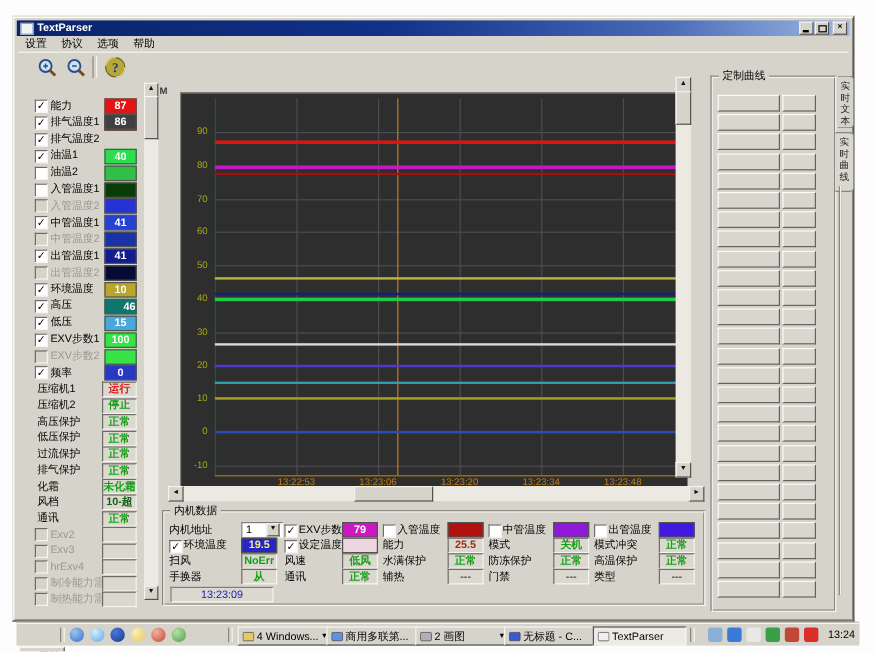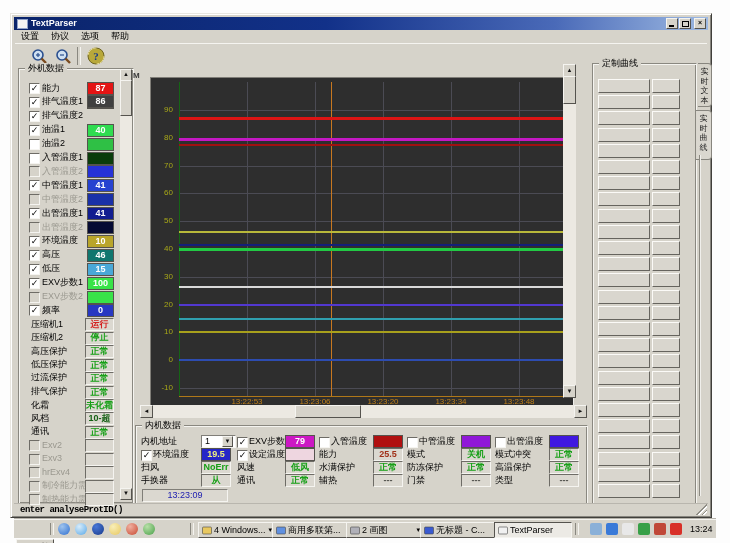--- a/index.html
+++ b/index.html
@@ -110,23 +110,20 @@
       <div class="abs" style="left:62px;top:3px;width:2px;height:18px;border-left:1px solid #8a8880;border-right:1px solid #f5f4f0;"></div>
       <div class="tb-btn" style="left:70px;width:24px;">
         <svg width="24" height="19" viewBox="0 0 24 19">
           <circle cx="11" cy="9" r="8" fill="#b8a83a" stroke="#6e6420" stroke-width="1"></circle>
           <circle cx="11" cy="9" r="8" fill="none" stroke="#e8dc90" stroke-width="1" stroke-dasharray="12 14"></circle>
           <text x="11" y="13" font-size="11" font-weight="bold" fill="#1a3a8a" text-anchor="middle" font-family="Liberation Serif, serif">?</text>
         </svg>
       </div>
     </div>
 
-    <div class="abs groupbox" id="outdoor-box" style="left:7px;top:54px;width:114px;height:434px;">
-      <div class="grouplabel">外机数据</div>
-    </div>
     <div id="outdoor-rows"></div>
     <div id="outdoor-scrollbar"></div>
 
     <div id="chart" class="abs">
         <div class="ylab" style="left:0px;top:28.0px;">90</div>
         <div class="gl" style="left:28px;top:32.0px;width:392px;height:1px;"></div>
         <div class="ylab" style="left:0px;top:55.8px;">80</div>
         <div class="gl" style="left:28px;top:59.8px;width:392px;height:1px;"></div>
         <div class="ylab" style="left:0px;top:83.6px;">70</div>
         <div class="gl" style="left:28px;top:87.6px;width:392px;height:1px;"></div>
@@ -182,24 +179,20 @@
 
     <div class="abs groupbox" id="custom-box" style="left:581px;top:49px;width:103px;height:445px;">
       <div class="grouplabel">定制曲线</div>
     </div>
     <div id="custom-rows"></div>
 
     <div class="vtab" id="vtab-0" style="left:687px;top:49px;width:13px;height:39px;">实时文本</div>
     <div class="vtab" id="vtab-1" style="left:685px;top:96px;width:15px;height:45px;background:#dad7cf;">实时曲线</div>
 
     <div class="abs" style="left:688px;top:141px;width:1px;height:341px;background:#8a8880;border-right:1px solid #f0efeb;"></div>
-    <div id="statusbar" class="abs">
-      <div id="status-text">enter analyseProtID()</div>
-      <div id="resize-grip"></div>
-    </div>
   <div class="cb" style="left:18px;top:69.0px;">✓</div>
       <div class="rowlabel" style="left:31px;top:68.5px;width:45px;">能力</div>
       <div class="valbox colored" style="left:76px;top:68.0px;width:25px;height:11px;background:#e41414;">87</div>
       <div class="cb" style="left:18px;top:82.9px;">✓</div>
       <div class="rowlabel" style="left:31px;top:82.4px;width:45px;">排气温度1</div>
       <div class="valbox colored" style="left:76px;top:81.9px;width:25px;height:11px;background:#d51313;">77</div>
       <div class="cb" style="left:18px;top:96.8px;">✓</div>
       <div class="rowlabel" style="left:31px;top:96.3px;width:45px;">排气温度2</div>
       <div class="valbox colored" style="left:76px;top:81px;width:25px;height:11px;background:#404040;">86</div>
       <div class="cb" style="left:18px;top:110.7px;">✓</div>
@@ -224,42 +217,42 @@
       <div class="rowlabel" style="left:31px;top:193.6px;width:45px;">出管温度1</div>
       <div class="valbox colored" style="left:76px;top:193.1px;width:25px;height:11px;background:#111d90;">41</div>
       <div class="cb dis" style="left:18px;top:208.0px;"></div>
       <div class="rowlabel dis" style="left:31px;top:207.5px;width:45px;">出管温度2</div>
       <div class="valbox colored" style="left:76px;top:207.0px;width:25px;height:11px;background:#060b33;"></div>
       <div class="cb" style="left:18px;top:221.9px;">✓</div>
       <div class="rowlabel" style="left:31px;top:221.4px;width:45px;">环境温度</div>
       <div class="valbox colored" style="left:76px;top:220.9px;width:25px;height:11px;background:#b9a52a;">10</div>
       <div class="cb" style="left:18px;top:235.8px;">✓</div>
       <div class="rowlabel" style="left:31px;top:235.3px;width:45px;">高压</div>
-      <div class="valbox colored" style="left:76px;top:234.8px;width:25px;height:11px;background:#0f766e;">46</div>
+      <div class="valbox colored" style="left:76px;top:234.8px;width:25px;height:11px;background:#0f766e;text-align:right;">46</div>
       <div class="cb" style="left:18px;top:249.7px;">✓</div>
       <div class="rowlabel" style="left:31px;top:249.2px;width:45px;">低压</div>
       <div class="valbox colored" style="left:76px;top:248.7px;width:25px;height:11px;background:#49a8d8;">15</div>
       <div class="cb" style="left:18px;top:263.6px;">✓</div>
       <div class="rowlabel" style="left:31px;top:263.1px;width:45px;">EXV步数1</div>
       <div class="valbox colored" style="left:76px;top:262.6px;width:25px;height:11px;background:#38e348;">100</div>
       <div class="cb dis" style="left:18px;top:277.5px;"></div>
       <div class="rowlabel dis" style="left:31px;top:277.0px;width:45px;">EXV步数2</div>
       <div class="valbox colored" style="left:76px;top:276.5px;width:25px;height:11px;background:#38e348;"></div>
       <div class="cb" style="left:18px;top:291.4px;">✓</div>
       <div class="rowlabel" style="left:31px;top:290.9px;width:45px;">频率</div>
       <div class="valbox colored" style="left:76px;top:290.4px;width:25px;height:11px;background:#2838c2;">0</div>
       <div class="rowlabel" style="left:20px;top:304.8px;width:56px;">压缩机1</div>
       <div class="valbox stat" style="left:74px;top:304.3px;width:27px;height:11px;color:#d42020;">运行</div>
       <div class="rowlabel" style="left:20px;top:318.3px;width:56px;">压缩机2</div>
       <div class="valbox stat" style="left:74px;top:317.8px;width:27px;height:11px;color:#17a017;font-family:Liberation Mono, monospace;">停止</div>
       <div class="rowlabel" style="left:20px;top:331.7px;width:56px;">高压保护</div>
       <div class="valbox stat" style="left:74px;top:331.2px;width:27px;height:11px;color:#17a017;">正常</div>
       <div class="rowlabel" style="left:20px;top:345.1px;width:56px;">低压保护</div>
       <div class="valbox stat" style="left:74px;top:344.6px;width:27px;height:11px;color:#17a017;">正常</div>
-      <div class="rowlabel" style="left:20px;top:358.6px;width:56px;font-family:Liberation Mono, monospace;">过流保护</div>
+      <div class="rowlabel" style="left:20px;top:358.6px;width:56px;">过流保护</div>
       <div class="valbox stat" style="left:74px;top:358.1px;width:27px;height:11px;color:#17a017;">正常</div>
       <div class="rowlabel" style="left:20px;top:372.1px;width:56px;">排气保护</div>
       <div class="valbox stat" style="left:74px;top:371.6px;width:27px;height:11px;color:#17a017;">正常</div>
       <div class="rowlabel" style="left:20px;top:385.5px;width:56px;">化霜</div>
       <div class="valbox stat" style="left:74px;top:385.0px;width:27px;height:11px;color:#17a017;">未化霜</div>
       <div class="rowlabel" style="left:20px;top:398.9px;width:56px;">风档</div>
       <div class="valbox stat" style="left:74px;top:398.4px;width:27px;height:11px;color:#156015;">10-超</div>
       <div class="rowlabel" style="left:20px;top:412.4px;width:56px;">通讯</div>
       <div class="valbox stat" style="left:74px;top:411.9px;width:27px;height:11px;color:#17a017;">正常</div>
       <div class="cb dis" style="left:18px;top:426.4px;"></div>

